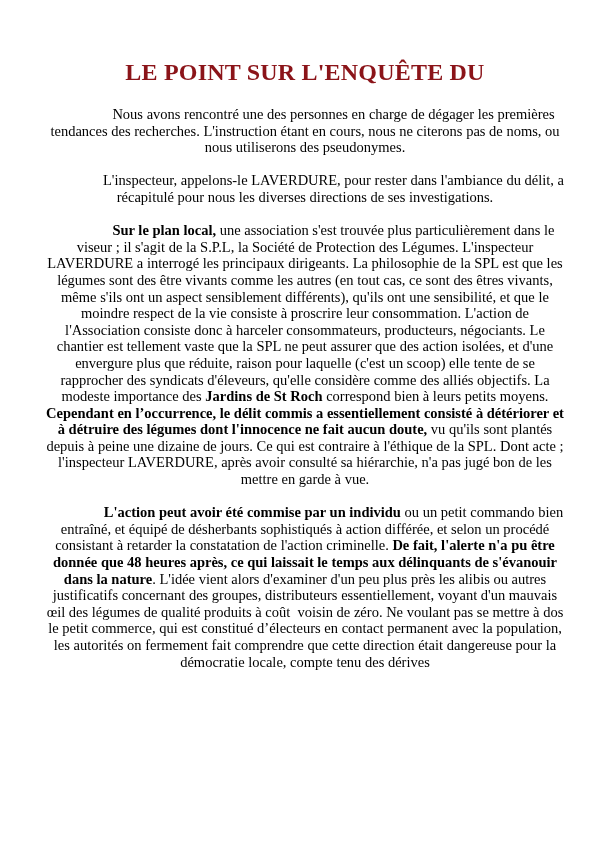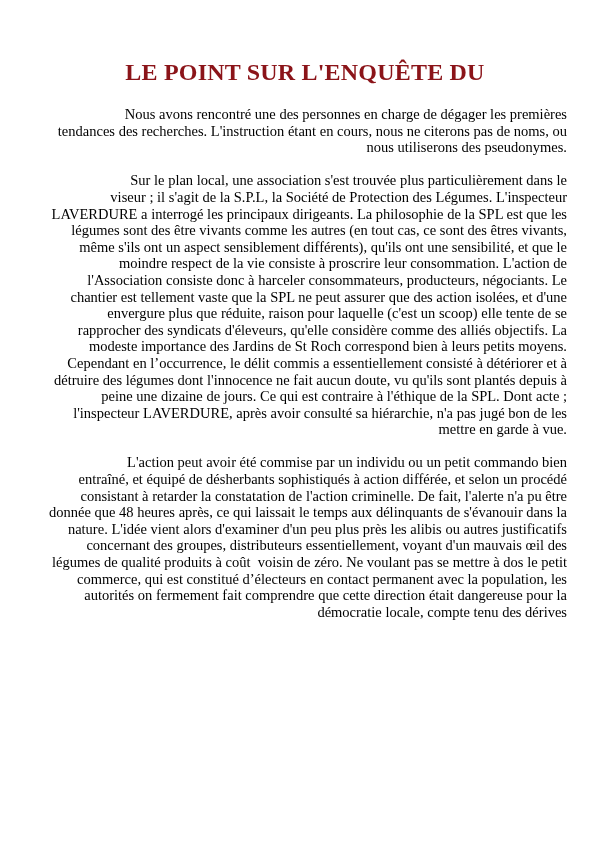--- a/index.html
+++ b/index.html
@@ -34,32 +34,33 @@
   }
   .doc-body {
     margin-top: 17px;
     color: var(--text-color, #000000);
   }
   .para {
     margin: 0 0 16.6px 0;
     font-size: 14.5px;
     line-height: 16.6px;
     text-indent: 57px;
-    text-align: right;
+    text-align: center;
     white-space: pre-wrap;
   }
   .run.bold {
-    font-weight: normal;
+    font-weight: bold;
   }
 </style>
 </head>
 <body>
 
 <div class="page">
   <h1 class="title">
     <span class="title-line">LE POINT SUR L'ENQUÊTE DU</span>
   </h1>
   <div class="doc-body">
       <p class="para"><span class="run">Nous avons rencontré une des personnes en charge de dégager les premières tendances des recherches. L'instruction étant en cours, nous ne citerons pas de noms, ou nous utiliserons des pseudonymes.</span></p>
+      <p class="para"><span class="run">L'inspecteur, appelons-le LAVERDURE, pour rester dans l'ambiance du délit, a récapitulé pour nous les diverses directions de ses investigations.</span></p>
       <p class="para"><span class="run bold">Sur le plan local,</span><span class="run"> une association s'est trouvée plus particulièrement dans le viseur ; il s'agit de la S.P.L, la Société de Protection des Légumes. L'inspecteur LAVERDURE a interrogé les principaux dirigeants. La philosophie de la SPL est que les légumes sont des être vivants comme les autres (en tout cas, ce sont des êtres vivants, même s'ils ont un aspect sensiblement différents), qu'ils ont une sensibilité, et que le moindre respect de la vie consiste à proscrire leur consommation. L'action de l'Association consiste donc à harceler consommateurs, producteurs, négociants. Le chantier est tellement vaste que la SPL ne peut assurer que des action isolées, et d'une envergure plus que réduite, raison pour laquelle (c'est un scoop) elle tente de se rapprocher des syndicats d'éleveurs, qu'elle considère comme des alliés objectifs. La modeste importance des </span><span class="run bold">Jardins de St Roch</span><span class="run"> correspond bien à leurs petits moyens. </span><span class="run bold">Cependant en l’occurrence, le délit commis a essentiellement consisté à détériorer et à détruire des légumes dont l'innocence ne fait aucun doute,</span><span class="run"> vu qu'ils sont plantés depuis à peine une dizaine de jours. Ce qui est contraire à l'éthique de la SPL. Dont acte ; l'inspecteur LAVERDURE, après avoir consulté sa hiérarchie, n'a pas jugé bon de les mettre en garde à vue.</span></p>
       <p class="para"><span class="run bold">L'action peut avoir été commise par un individu</span><span class="run"> ou un petit commando bien entraîné, et équipé de désherbants sophistiqués à action différée, et selon un procédé consistant à retarder la constatation de l'action criminelle. </span><span class="run bold">De fait, l'alerte n'a pu être donnée que 48 heures après, ce qui laissait le temps aux délinquants de s'évanouir dans la nature</span><span class="run">. L'idée vient alors d'examiner d'un peu plus près les alibis ou autres justificatifs concernant des groupes, distributeurs essentiellement, voyant d'un mauvais œil des légumes de qualité produits à coût  voisin de zéro. Ne voulant pas se mettre à dos le petit commerce, qui est constitué d’électeurs en contact permanent avec la population, les autorités on fermement fait comprendre que cette direction était dangereuse pour la démocratie locale, compte tenu des dérives</span></p>
     </div>
 </div>
 
 </body></html>

